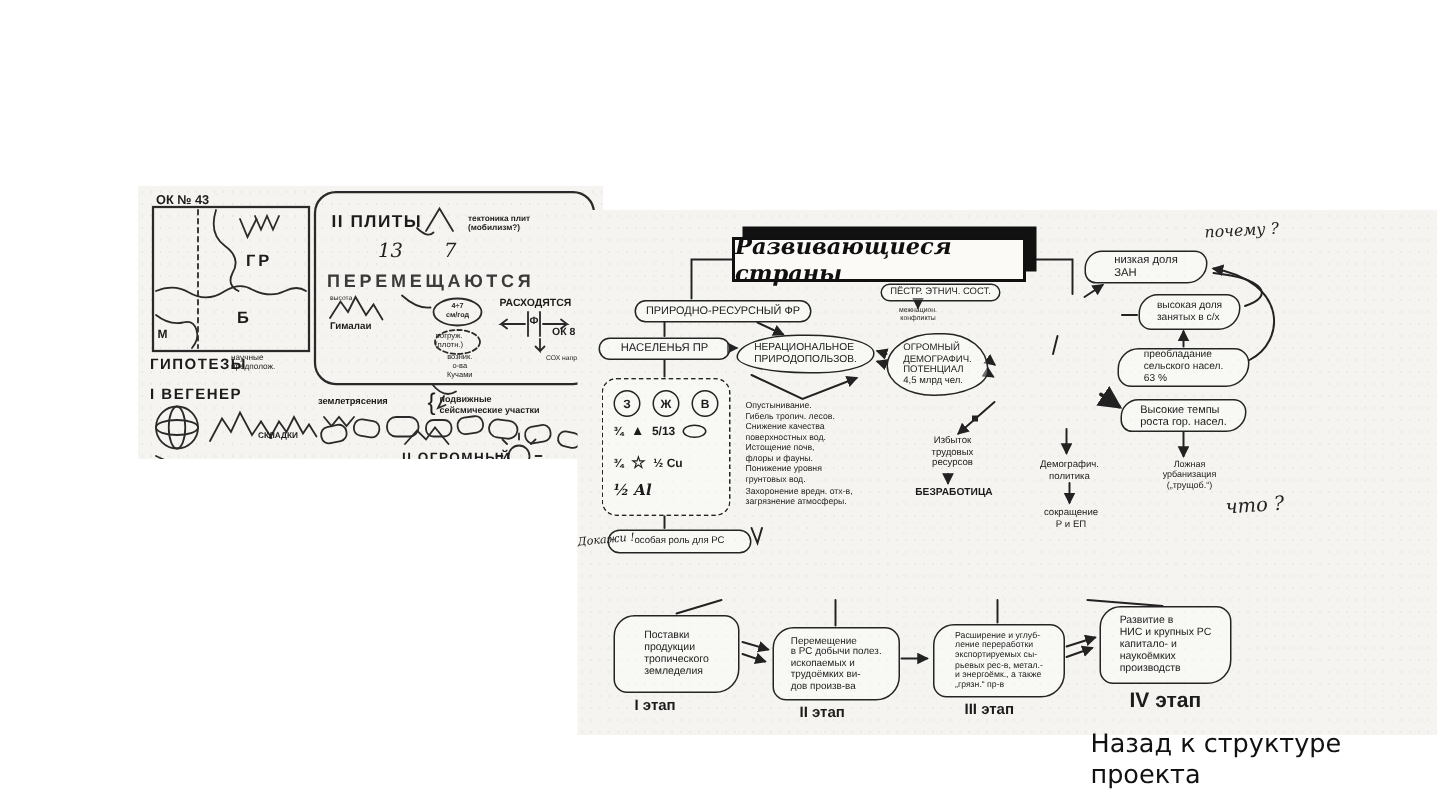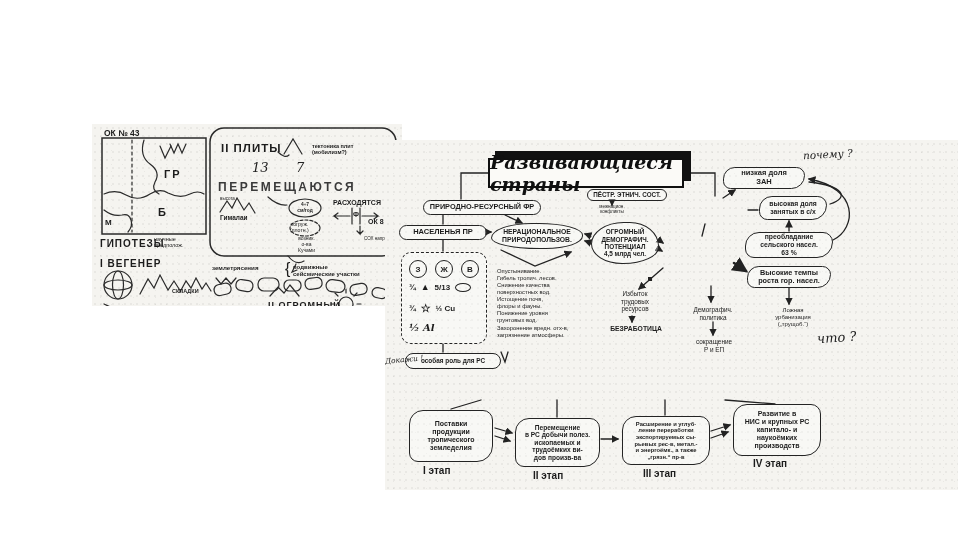--- a/index.html
+++ b/index.html
@@ -13,22 +13,22 @@
         background-color:#f5f4f0;
         background-image:radial-gradient(rgba(0,0,0,.07) .6px,transparent .7px),
                          radial-gradient(rgba(0,0,0,.05) .5px,transparent .6px);
         background-size:6px 8px,11px 7px;background-position:0 0,3px 2px;}
   .scanL{left:52px;top:124px;width:310px;height:182px;margin-left:40px;}
   .scanR{left:385px;top:140px;width:573px;height:350px;}
   .wires{position:absolute;left:0;top:0;pointer-events:none;}
   .lbl{position:absolute;color:#1c1c1c;font-weight:bold;text-align:center;
        line-height:1.18;white-space:pre-line;}
   .hand{font-family:"DejaVu Serif",serif;font-style:italic;font-weight:normal;color:#222;}
-  .nd{position:absolute;border:1.4px solid #242424;color:#1c1c1c;font-weight:bold;
-      display:flex;align-items:center;justify-content:center;text-align:center;
+  .nd{position:absolute;border:1.4px solid #242424;color:#1c1c1c;font-weight:normal;
+      display:flex;align-items:center;justify-content:center;text-align:left;
       line-height:1.15;white-space:pre-line;box-sizing:border-box;padding:1px 2px;
       background:rgba(255,255,255,.35);}
   .r1{border-radius:9px;}
   .r2{border-radius:48% 52% 44% 56% / 62% 50% 54% 46%;}
   .r3{border-radius:14px 10px 16px 9px;}
   .r4{border-radius:50% 45% 55% 48% / 55% 60% 42% 50%;}
   .hdr{position:absolute;border:2.2px solid #101010;background:#fbfaf7;color:#101010;
        display:flex;align-items:center;justify-content:center;
        font-family:"DejaVu Serif",serif;font-style:italic;font-weight:bold;box-sizing:border-box;}
   .dash{border-style:dashed;}
@@ -198,21 +198,21 @@
         <path d="M340,260 L390,264"></path>
         <path d="M110,288 L127,293" marker-end="url(#ah)"></path>
         <path d="M110,296 L125,301" marker-end="url(#ah)"></path>
         <path d="M216,299 H233" marker-end="url(#ah)"></path>
         <path d="M326,291 L345,285" marker-end="url(#ah)"></path>
         <path d="M326,298 L343,292" marker-end="url(#ah)"></path>
         <path d="M116,212 l4,10 3,-10"></path>
       </g>
     </svg>
 
-    <div class="hdr" style="left:103px;top:18px;width:196px;height:30px;font-size:19px;box-shadow:7px -7px 0 #111;font-style:italic;">Развивающиеся страны</div>
+    <div class="hdr" style="left:103px;top:18px;width:196px;height:30px;font-size:15px;box-shadow:7px -7px 0 #111;font-style:italic;">Развивающиеся страны</div>
 
     <div class="nd r1" style="left:38px;top:60px;width:118px;height:15px;font-size:7.3px;">ПРИРОДНО-РЕСУРСНЫЙ ФР</div>
     <div class="nd r1" style="left:14px;top:85px;width:88px;height:15px;font-size:7.5px;">НАСЕЛЕНЬЯ  ПР</div>
     <div class="nd r2" style="left:106px;top:83px;width:92px;height:26px;font-size:6.8px;">НЕРАЦИОНАЛЬНОЕ
 ПРИРОДОПОЛЬЗОВ.</div>
     <div class="nd r1" style="left:202px;top:49px;width:80px;height:12px;font-size:6.3px;">ПЁСТР. ЭТНИЧ. СОСТ.</div>
     <div class="lbl" style="left:196px;top:64px;width:62px;font-size:4.6px;font-weight:normal;">межнацион.
 конфликты</div>
     <div class="nd r4" style="left:206px;top:82px;width:68px;height:42px;font-size:6.4px;">ОГРОМНЫЙ
 ДЕМОГРАФИЧ.
@@ -291,17 +291,18 @@
 экспортируемых сы-
 рьевых рес-в, метал.-
 и энергоёмк., а также
 „грязн.“ пр-в</div>
     <div class="lbl" style="left:258px;top:328px;font-size:10px;">III этап</div>
     <div class="nd r3" style="left:348px;top:264px;width:88px;height:52px;font-size:7px;">Развитие в
 НИС и крупных РС
 капитало- и
 наукоёмких
 производств</div>
-    <div class="lbl" style="left:368px;top:318px;font-size:10px;">IV этап</div>
+    <div class="lbl" style="left:368px;top:318px;font-size:14px;">IV этап</div>
   </div>
 
+  <div class="back">Назад к структуре проекта</div>
 
 </div>
 
 </body></html>

